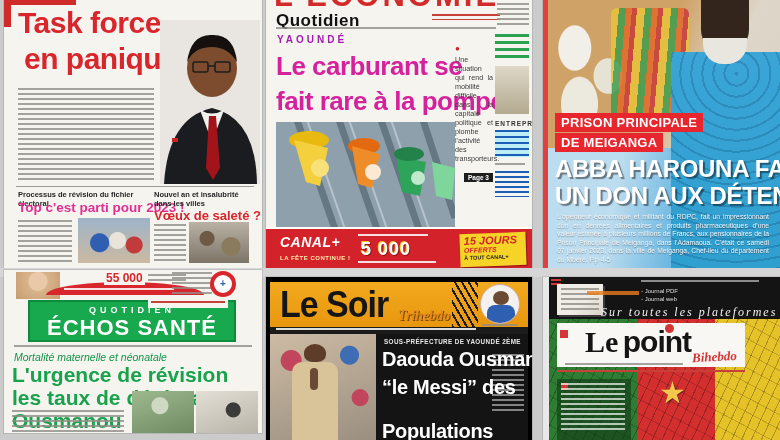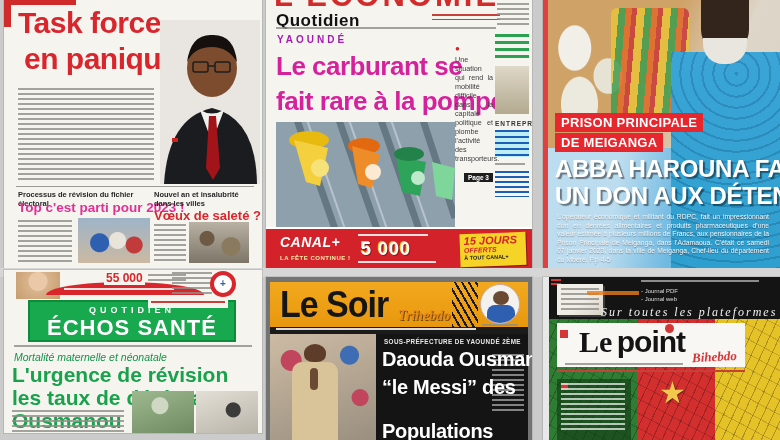--- a/index.html
+++ b/index.html
@@ -212,21 +212,21 @@
     <div class="abs bars" style="left:10px;top:75px;width:238px;height:4px"></div>
     <div class="abs es-kick" style="left:10px;top:81px">Mortalité maternelle et néonatale</div>
     <div class="abs es-h" style="left:8px;top:93px">L'urgence de révision</div>
     <div class="abs es-h" style="left:8px;top:116px">les taux de décès au</div>
     <div class="abs es-h" style="left:8px;top:139px">Ousmanou</div>
     <div class="abs" style="left:128px;top:121px;width:62px;height:42px;background:radial-gradient(circle at 45% 35%,#cfd8c2 0 8px,transparent 9px),linear-gradient(160deg,#9fb98f,#6e8a62)"></div>
     <div class="abs" style="left:192px;top:121px;width:62px;height:42px;background:radial-gradient(circle at 60% 45%,#3b3b3b 0 7px,transparent 8px),linear-gradient(160deg,#e3dfd6,#b9b4a8)"></div>
     <div class="abs bars" style="left:8px;top:140px;width:112px;height:23px"></div>
   </section>
 
-  <section class="panel" style="left:266px;top:277px;width:266px;height:163px;background:#737373">
+  <section class="panel" style="left:266px;top:277px;width:266px;height:163px;background:#000000">
     <div class="abs" style="left:4px;top:5px;width:258px;height:45px;background:linear-gradient(180deg,#f2a91f,#e8970d)">
       <div class="abs ls-mast" style="left:10px;top:2px">Le Soir</div>
       <div class="abs ls-sub" style="left:128px;top:26px">Trihebdo</div>
       <div class="abs" style="left:182px;top:0;width:26px;height:45px;background:repeating-linear-gradient(60deg,#1a1a1a 0 2px,transparent 2px 6px)"></div>
       <div class="abs" style="left:210px;top:2px;width:40px;height:40px;border-radius:50%;background:#f4f2ee;overflow:hidden;border:1px solid #caa">
         <div style="position:absolute;left:12px;top:6px;width:16px;height:14px;background:#6b4a33;border-radius:50%"></div>
         <div style="position:absolute;left:6px;top:20px;width:28px;height:20px;background:#2f5fb0;border-radius:8px 8px 0 0"></div>
       </div>
       <div class="abs bars" style="left:212px;top:42px;width:36px;height:3px"></div>
     </div>
@@ -265,21 +265,21 @@
     <div class="abs bars" style="left:44px;top:14px;width:52px;height:9px;background:repeating-linear-gradient(to bottom,#e87a1a 0,#e87a1a 4px,transparent 4px,transparent 9px)"></div>
     <div class="abs bars white" style="left:98px;top:3px;width:118px;height:4px;opacity:.6"></div>
     <div class="abs lp-fmt" style="left:98px;top:11px">- Journal PDF</div>
     <div class="abs lp-fmt" style="left:98px;top:19px">- Journal web</div>
     <div class="abs lp-plat" style="left:58px;top:28px">Sur toutes les plateformes</div>
 
     <div class="abs crack" style="left:6px;top:42px;width:231px;height:121px;background-color:#2e7d32;background-image:linear-gradient(90deg,#2e7d32 0 38%,#d32f2f 38% 72%,#e6c229 72% 100%)"></div>
     <div class="abs crack" style="left:6px;top:42px;width:231px;height:121px;opacity:.9;pointer-events:none"></div>
     <div class="abs" style="left:116px;top:98px;font-size:30px;color:#f2c94c;text-shadow:1px 1px 1px rgba(0,0,0,.4)">★</div>
 
-    <div class="abs" style="left:14px;top:46px;width:188px;height:44px;background:#f8f7f4;padding:2px 14px">
+    <div class="abs" style="left:14px;top:46px;width:188px;height:44px;background:#f8f7f4;padding:2px 20px">
       <div class="abs" style="left:3px;top:7px;width:8px;height:8px;background:#d43535"></div>
       <span class="lp-le" style="margin-left:8px">Le</span>
       <span class="lp-point">point</span>
       <div class="abs" style="left:108px;top:1px;width:9px;height:9px;border-radius:50%;background:#d43535"></div>
       <div class="abs lp-sub" style="right:8px;bottom:2px">Bihebdo</div>
       <div class="abs bars" style="left:8px;bottom:1px;width:118px;height:3px"></div>
     </div>
     <div class="abs bars redtxt" style="left:14px;top:93px;width:188px;height:4px"></div>
 
     <div class="abs" style="left:14px;top:102px;width:74px;height:61px;background:rgba(16,50,18,.55);padding:4px">

